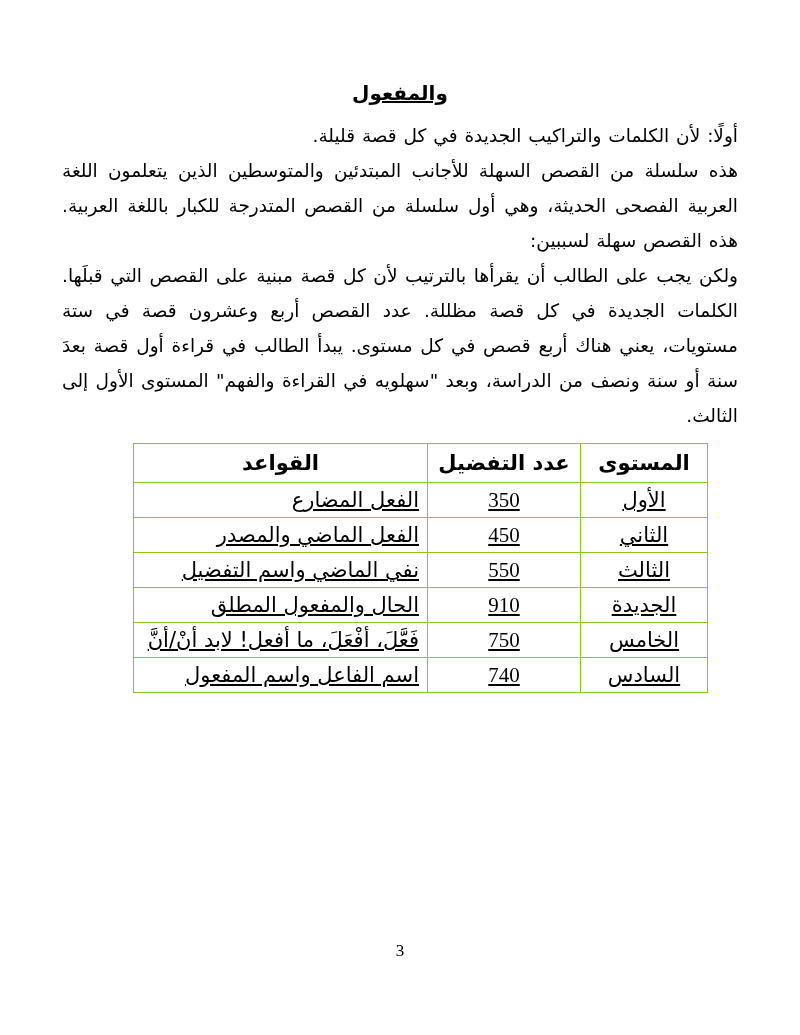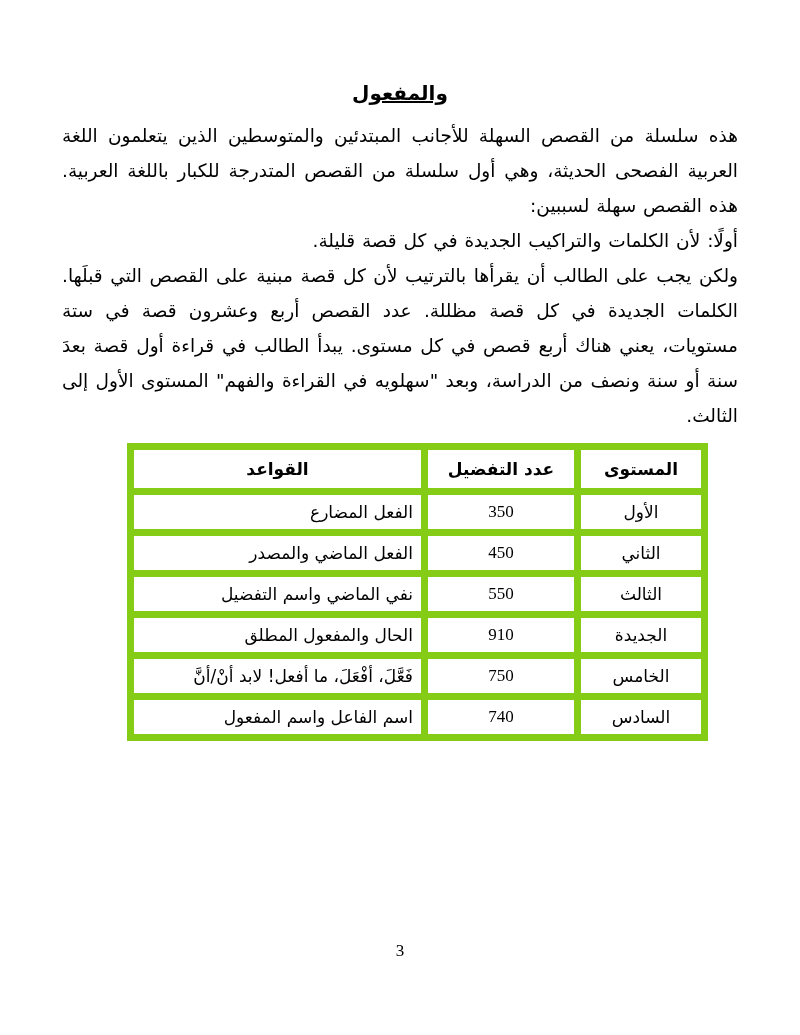--- a/index.html
+++ b/index.html
@@ -39,30 +39,30 @@
     word-spacing: 1px;
   }
   table.levels {
     direction: rtl;
     border-collapse: collapse;
     width: 574px;
     margin: 10px 30px 0 auto;
     table-layout: fixed;
   }
   table.levels td, table.levels th {
-    border: 7px solid #84cc16;
-    font-size: 17px;
+    border: 1px solid #84cc16;
+    font-size: 21px;
     font-weight: normal;
     vertical-align: middle;
     padding: 0 8px;
     overflow: hidden;
     white-space: nowrap;
   }
   table.levels th { font-weight: bold; text-align: center; height: 38px; }
-  table.levels td { height: 34px; }
+  table.levels td { height: 34px; text-decoration: underline; }
   col.c-level { width: 127px; }
   col.c-words { width: 153px; }
   col.c-rules { width: 294px; }
   td.level-cell { text-align: center; }
   td.words-cell {
     text-align: center;
     font-family: "Liberation Serif", serif;
     font-size: 21px;
   }
   td.rules-cell { text-align: right; }
@@ -79,22 +79,22 @@
 </style>
 </head>
 <body>
 
 <div class="page">
   <div class="content">
 
     <h1 class="doc-title">والمفعول</h1>
 
     <div class="body-text">
+      <p>أولًا: لأن الكلمات والتراكيب الجديدة في كل قصة قليلة.</p>
       <p>هذه سلسلة من القصص السهلة للأجانب المبتدئين والمتوسطين الذين يتعلمون اللغة العربية الفصحى الحديثة، وهي أول سلسلة من القصص المتدرجة للكبار باللغة العربية. هذه القصص سهلة لسببين:</p>
-      <p>أولًا: لأن الكلمات والتراكيب الجديدة في كل قصة قليلة.</p>
       <p>ولكن يجب على الطالب أن يقرأها بالترتيب لأن كل قصة مبنية على القصص التي قبلَها. الكلمات الجديدة في كل قصة مظللة. عدد القصص أربع وعشرون قصة في ستة مستويات، يعني هناك أربع قصص في كل مستوى. يبدأ الطالب في قراءة أول قصة بعدَ سنة أو سنة ونصف من الدراسة، وبعد "سهلويه في القراءة والفهم" المستوى الأول إلى الثالث.</p>
     </div>
 
     <table class="levels">
       <colgroup>
         <col class="c-level">
         <col class="c-words">
         <col class="c-rules">
       </colgroup>
       <thead>

